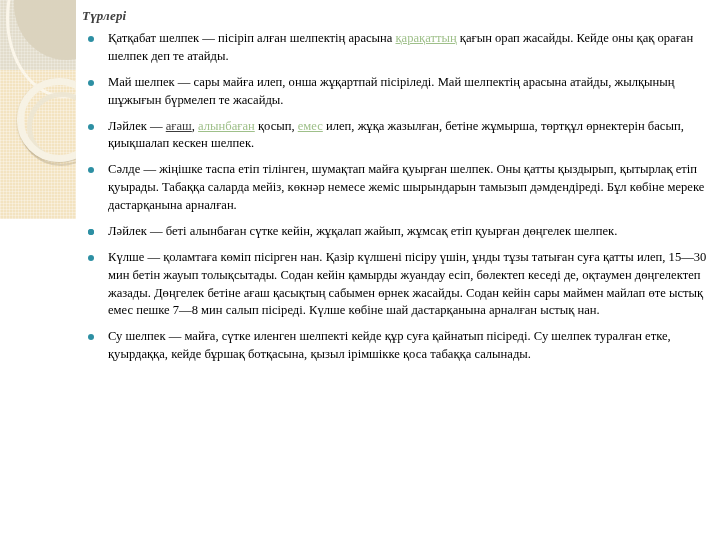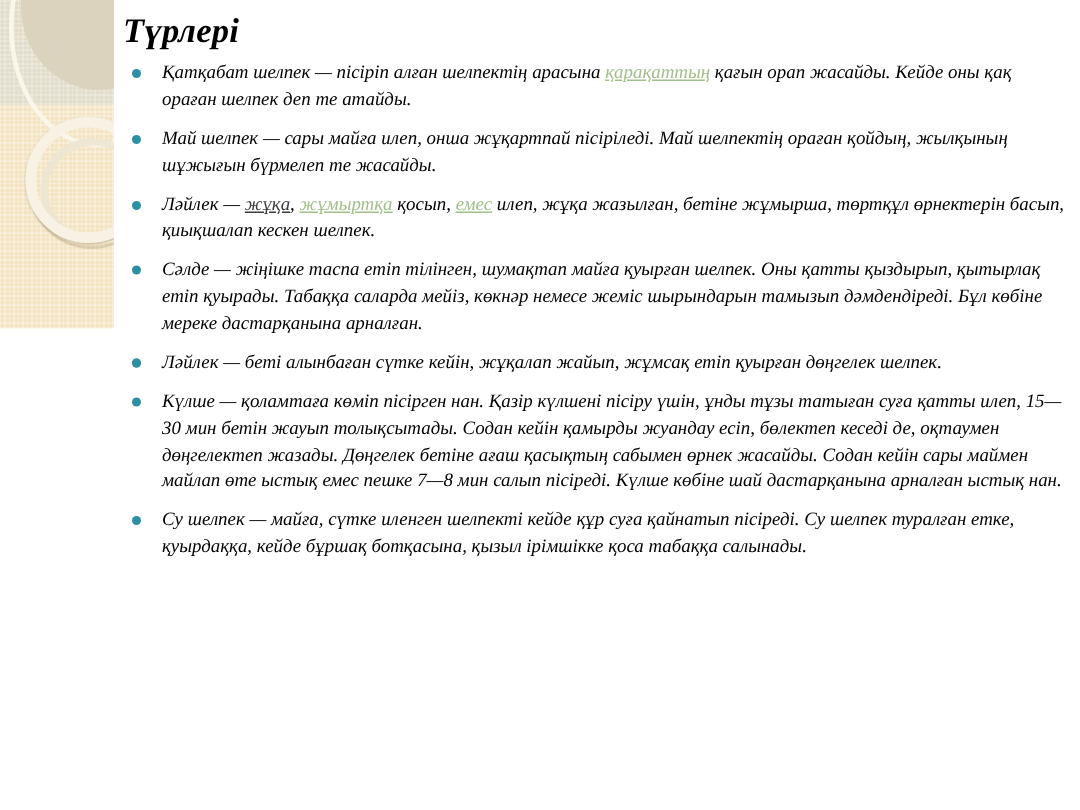--- a/index.html
+++ b/index.html
@@ -99,36 +99,35 @@
   #content {
     position: absolute;
     left: 82px;
     top: 8px;
     width: 630px;
   }
   #slide-title {
     font-family: "Liberation Serif", serif;
     font-weight: bold;
     font-style: italic;
-    font-size: 23px;
-    color: #000000;
+    font-size: 13px;
+    color: #404040;
     margin: 0 0 6px 0;
     letter-spacing: 0.2px;
   }
   ul#bullet-list {
     list-style: none;
     margin: 0;
     padding: 0;
   }
   ul#bullet-list > li {
     position: relative;
     padding-left: 26px;
     margin: 0 0 8px 0;
     font-family: "Liberation Serif", serif;
-    font-style: italic;
     font-size: 12.6px;
     line-height: 1.42;
     color: #000000;
     text-align: left;
   }
   ul#bullet-list > li .dot {
     position: absolute;
     left: 6px;
     top: 6px;
     width: 6px;
@@ -156,21 +155,21 @@
   <div class="arc-thin"></div>
   <div class="ring-shadow"></div>
   <div class="ring-small"></div>
   <div class="ring-big"></div>
 </div>
 
 <div id="content">
   <h1 id="slide-title">Түрлері</h1>
   <ul id="bullet-list">
       <li><span class="dot"></span><span>Қатқабат шелпек — пісіріп алған шелпектің арасына </span><a class="lnk" href="#">қарақаттың</a><span> қағын орап жасайды. Кейде оны қақ ораған шелпек деп те атайды.</span></li>
-      <li><span class="dot"></span><span>Май шелпек — сары майға илеп, онша жұқартпай пісіріледі. Май шелпектің ораған қойдың, жылқының шұжығын бүрмелеп те жасайды.</span></li>
-      <li><span class="dot"></span><span>Ләйлек — </span><a class="lnk-v" href="#">жұқа</a><span>, </span><a class="lnk" href="#">жұмыртқа</a><span> қосып, </span><a class="lnk" href="#">емес</a><span> илеп, жұқа жазылған, бетіне жұмырша, төртқұл өрнектерін басып, қиықшалап кескен шелпек.</span></li>
+      <li><span class="dot"></span><span>Май шелпек — сары майға илеп, онша жұқартпай пісіріледі. Май шелпектің арасына атайды, жылқының шұжығын бүрмелеп те жасайды.</span></li>
+      <li><span class="dot"></span><span>Ләйлек — </span><a class="lnk-v" href="#">ағаш</a><span>, </span><a class="lnk" href="#">алынбаған</a><span> қосып, </span><a class="lnk" href="#">емес</a><span> илеп, жұқа жазылған, бетіне жұмырша, төртқұл өрнектерін басып, қиықшалап кескен шелпек.</span></li>
       <li><span class="dot"></span><span>Сәлде — жіңішке таспа етіп тілінген, шумақтап майға қуырған шелпек. Оны қатты қыздырып, қытырлақ етіп қуырады. Табаққа саларда мейіз, көкнәр немесе жеміс шырындарын тамызып дәмдендіреді. Бұл көбіне мереке дастарқанына арналған.</span></li>
       <li><span class="dot"></span></li>
       <li><span class="dot"></span><span>Ләйлек — беті алынбаған сүтке кейін, жұқалап жайып, жұмсақ етіп қуырған дөңгелек шелпек.</span></li>
       <li><span class="dot"></span><span>Күлше — қоламтаға көміп пісірген нан. Қазір күлшені пісіру үшін, ұнды тұзы татыған суға қатты илеп, 15—30 мин бетін жауып толықсытады. Содан кейін қамырды жуандау есіп, бөлектеп кеседі де, оқтаумен дөңгелектеп жазады. Дөңгелек бетіне ағаш қасықтың сабымен өрнек жасайды. Содан кейін сары маймен майлап өте ыстық емес пешке 7—8 мин салып пісіреді. Күлше көбіне шай дастарқанына арналған ыстық нан.</span></li>
       <li><span class="dot"></span><span>Су шелпек — майға, сүтке иленген шелпекті кейде құр суға қайнатып пісіреді. Су шелпек туралған етке, қуырдаққа, кейде бұршақ ботқасына, қызыл ірімшікке қоса табаққа салынады.</span></li>
     </ul>
 </div>
 
 </body></html>

